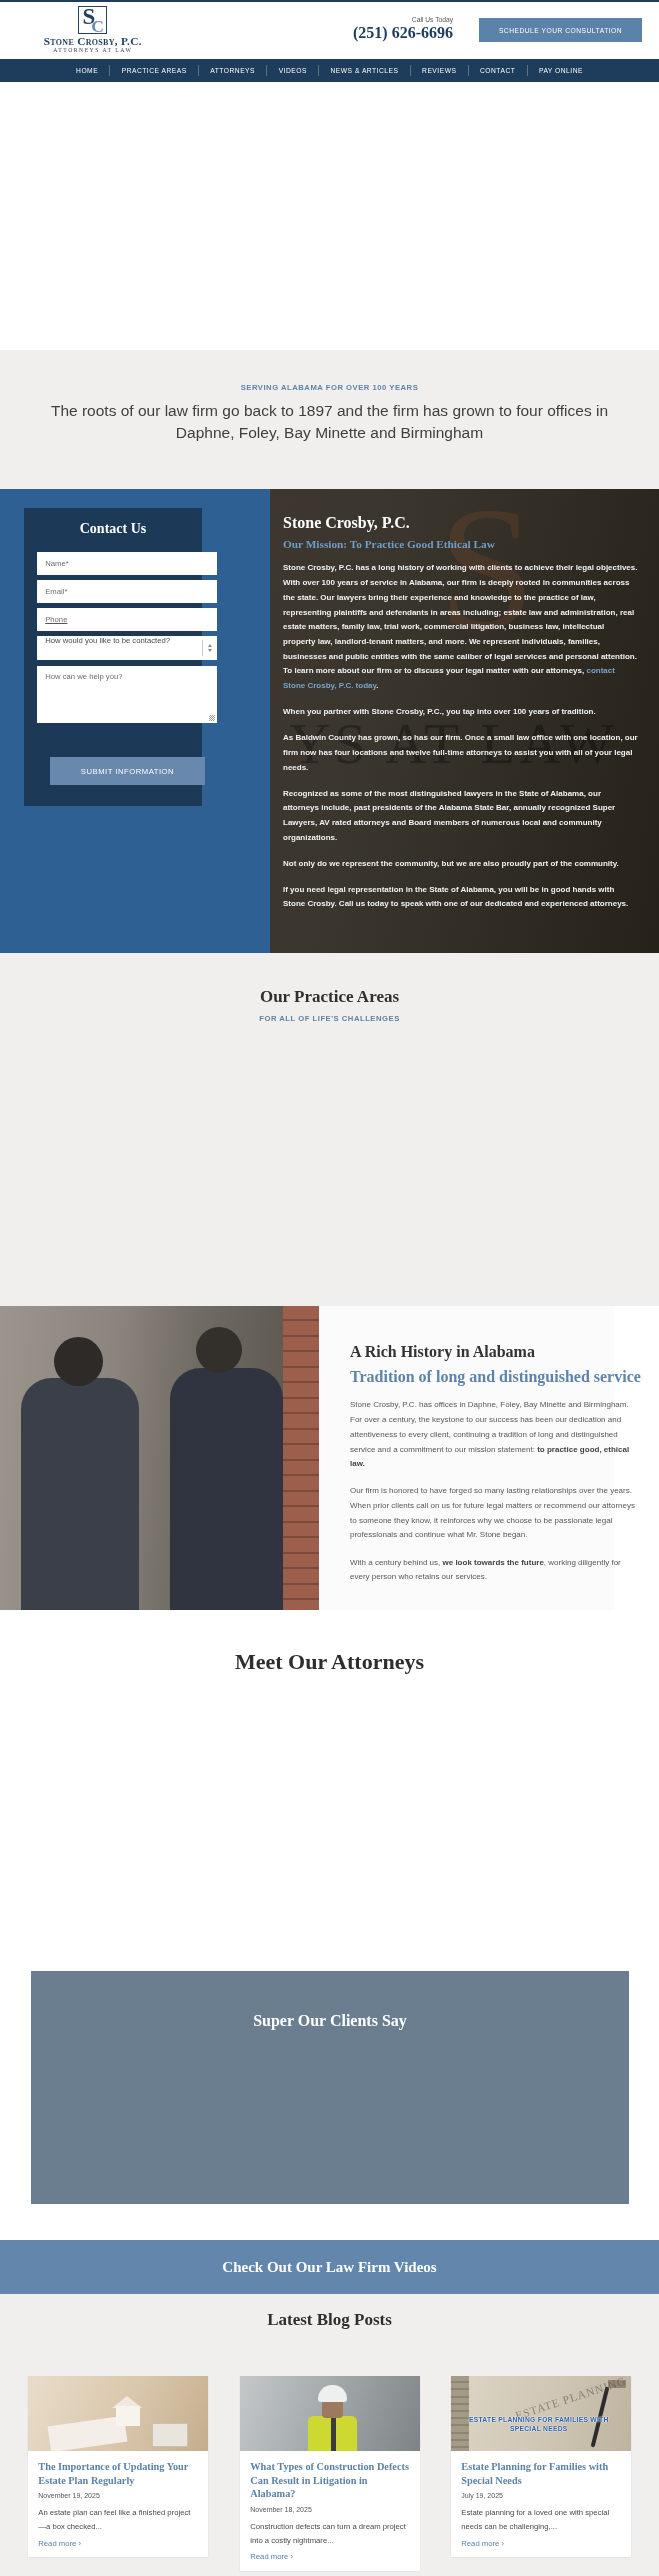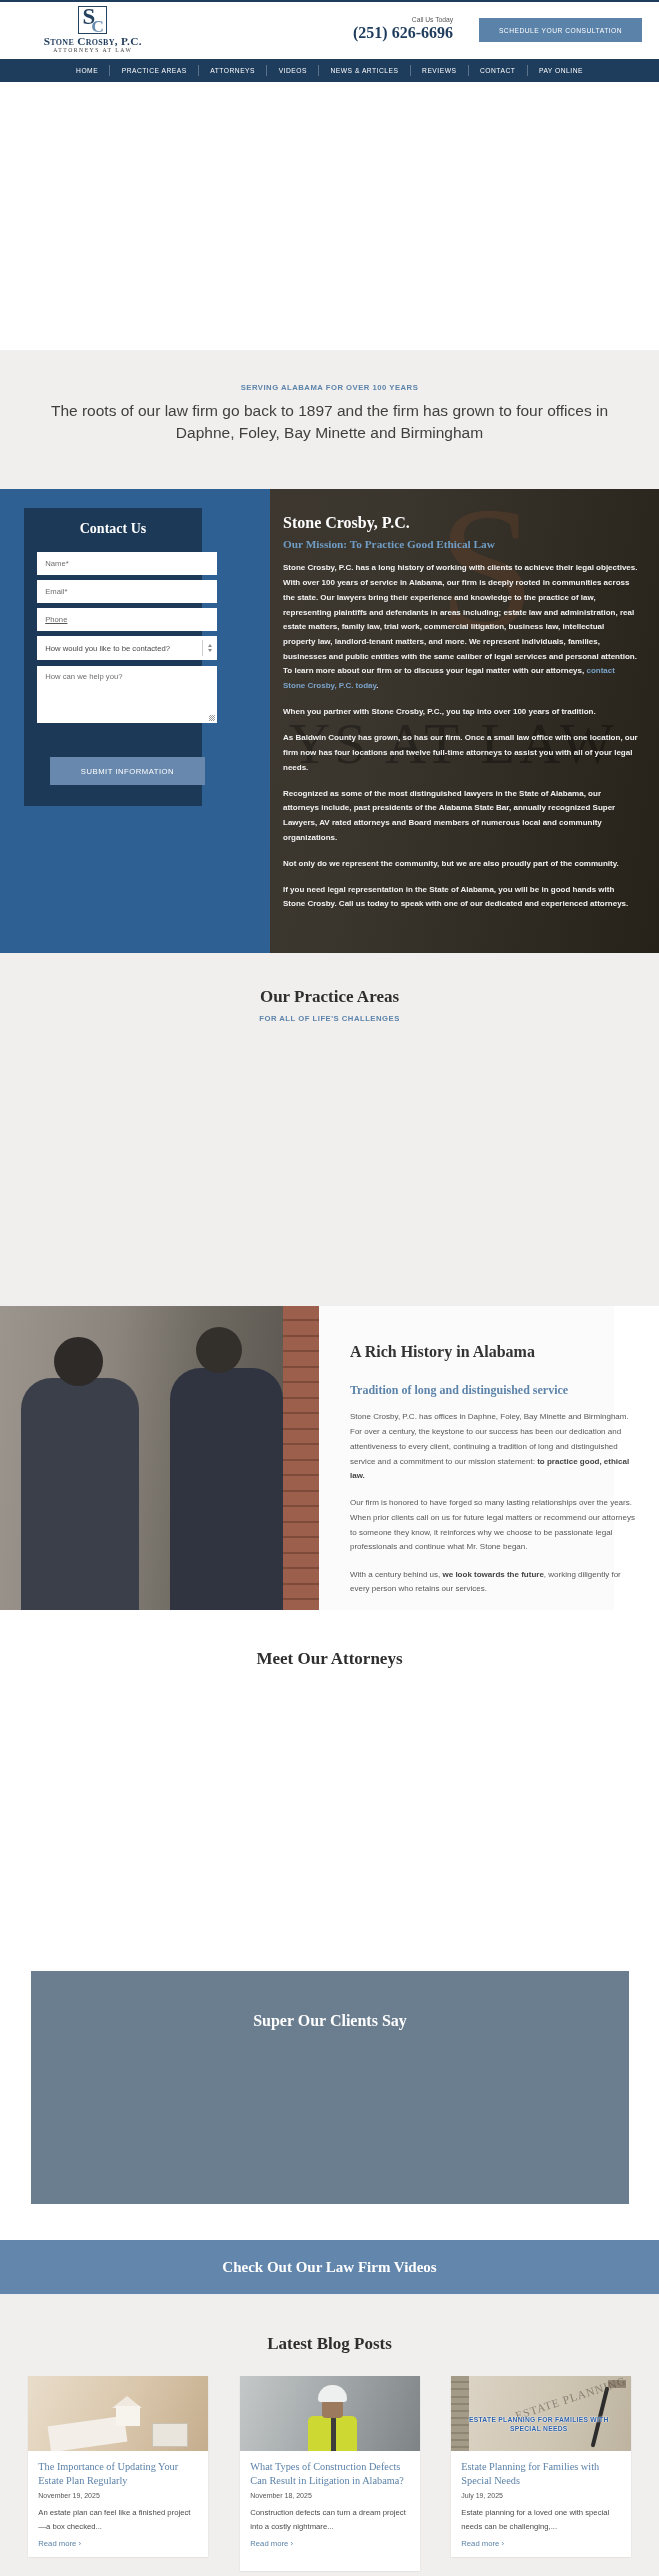--- a/index.html
+++ b/index.html
@@ -37,21 +37,21 @@
 
   
   .contact-sec { left:0; top:489px; width:659px; height:464px; background:linear-gradient(100deg,#433c33 0%, #3a352d 55%, #262119 100%); overflow:hidden; }
   .contact-blue { position:absolute; left:0; top:0; width:270px; height:464px; background:#2f6093; }
   .bg-letter-s { position:absolute; left:438px; top:-20.6px; font-size:175px; color:rgba(125,75,45,0.28); font-family:"Liberation Serif", serif; }
   .bg-letter-row { position:absolute; left:289px; top:222px; font-size:57px; color:rgba(0,0,0,0.30); font-family:"Liberation Serif", serif; letter-spacing:4.1px; }
   .contact-panel { position:absolute; left:24px; top:19px; width:178px; height:298px; background:#1c3a58; }
   .panel-title { margin-top:13.4px; text-align:center; color:#fff; font-size:14px; font-weight:bold; font-family:"Liberation Serif", serif; }
   .f-input { position:absolute; left:13px; width:180px; height:23px; background:#fff; border:none; font-size:7.7px; color:#555; padding:0 8.2px; }
   .f-input::placeholder { color:#6e6e6e; opacity:1; }
-  .f-select { position:absolute; left:13px; top:128px; width:180px; height:24px; background:#fff; display:flex; align-items:center; padding:0 8.2px; font-size:7.7px; color:#4a4a4a; cursor:pointer; }
+  .f-select { position:absolute; left:13px; top:128px; width:180px; height:24px; background:#fff; display:flex; align-items:flex-start; padding:0 8.2px; font-size:7.7px; color:#4a4a4a; cursor:pointer; }
   .sel-stepper { position:absolute; right:5.2px; top:4.1px; height:15.5px; display:flex; flex-direction:column; justify-content:center; gap:1.5px; padding-left:5.2px; border-left:0.5px solid #ccc; }
   .tri-up { width:0; height:0; border-left:2.6px solid transparent; border-right:2.6px solid transparent; border-bottom:3.1px solid #8a8a8a; }
   .tri-dn { width:0; height:0; border-left:2.6px solid transparent; border-right:2.6px solid transparent; border-top:3.1px solid #8a8a8a; }
   .f-textarea { position:absolute; left:13px; top:158px; width:180px; height:57px; background:#fff; border:none; font-size:7.7px; color:#555; padding:6.2px 8.2px; resize:none; font-family:"Liberation Sans", sans-serif; }
   .f-textarea::placeholder { color:#6e6e6e; opacity:1; }
   .resize-grip { position:absolute; left:185px; top:207px; width:5.7px; height:5.7px; background:repeating-linear-gradient(135deg, transparent 0 1px, #999 1px 1.5px); }
   .submit-btn { position:absolute; left:26px; top:249px; width:155px; height:28px; background:#6888ae; color:#fff; font-size:7.7px; font-weight:normal; letter-spacing:0.5px; display:flex; align-items:center; justify-content:center; cursor:pointer; border:none; }
   .contact-col { position:absolute; left:283px; top:25px; width:355px; color:#fff; }
   .contact-h { font-size:16px; font-weight:bold; font-family:"Liberation Serif", serif; }
   .contact-mission { margin-top:6.2px; font-size:11.3px; font-weight:bold; color:#6f9dc6; font-family:"Liberation Serif", serif; }
@@ -69,60 +69,60 @@
   .history-photo { position:absolute; left:0; top:0; width:319px; height:304px;
      background:linear-gradient(95deg,#9b958d 0%,#8a847c 35%,#6e6961 60%,#555049 100%); overflow:hidden; }
   .fig1 { position:absolute; left:20.6px; top:72px; width:118px; height:232px; background:#3a3f4a; border-radius:31px 31px 0 0; }
   .fig1-head { position:absolute; left:54px; top:31px; width:49px; height:49px; background:#2e2a28; border-radius:50%; }
   .fig2 { position:absolute; left:170px; top:62px; width:113px; height:242px; background:#2f3440; border-radius:31px 31px 0 0; }
   .fig2-head { position:absolute; left:196px; top:20.6px; width:46px; height:46px; background:#33302c; border-radius:50%; }
   .brick { position:absolute; right:0; top:0; width:36px; height:304px;
      background:repeating-linear-gradient(#9c5f4c 0 13.4px, #7e4a3a 13.4px 15.5px); }
   .history-col { position:absolute; left:350px; top:37px; width:291px; }
   .history-h { font-size:16px; font-weight:bold; color:#333; font-family:"Liberation Serif", serif; }
-  .history-sub { margin-top:22px; font-size:12px; font-weight:bold; color:#5d84aa; font-family:"Liberation Serif", serif; }
+  .history-sub { margin-top:7px; font-size:16px; font-weight:bold; color:#5d84aa; font-family:"Liberation Serif", serif; }
   .history-col p { margin-top:12.4px; font-size:8px; line-height:14.7px; color:#585858; }
   .bold-dark { font-weight:bold; color:#444; }
 
   
   .attorneys { left:0; top:1610px; width:659px; height:348px; background:#fff; text-align:center; }
-  .attorneys-h { margin-top:39px; font-size:17px; font-weight:bold; color:#2e2e2e; font-family:"Liberation Serif", serif; }
+  .attorneys-h { margin-top:39px; font-size:22px; font-weight:bold; color:#2e2e2e; font-family:"Liberation Serif", serif; }
 
   
   .testi-wrap { left:0; top:1958px; width:659px; height:282px; background:#fff; }
   .testi-box { position:absolute; left:31px; top:13px; width:598px; height:233px; background:#6a7e8f; text-align:center; }
   .testi-h { margin-top:41px; font-size:16px; font-weight:bold; color:#fff; font-family:"Liberation Serif", serif; }
 
   
   .videos-band { left:0; top:2240px; width:659px; height:54px; background:#6286ac; display:flex; align-items:center; justify-content:center; }
   .videos-h { color:#fff; font-size:15px; font-weight:bold; font-family:"Liberation Serif", serif; }
 
   
   .blog { left:0; top:2294px; width:659px; height:372px; background:#f0efee; }
-  .blog-h { margin-top:40px; text-align:center; font-size:17px; font-weight:bold; color:#2e2e2e; font-family:"Liberation Serif", serif; }
+  .blog-h { margin-top:16px; text-align:center; font-size:17px; font-weight:bold; color:#2e2e2e; font-family:"Liberation Serif", serif; }
   .card { position:absolute; top:82px; width:180px; background:#fff; box-shadow:0 0.5px 1.5px rgba(0,0,0,0.12); cursor:pointer; }
   .card-img { width:180px; height:75px; position:relative; overflow:hidden; }
   .img1 { background:linear-gradient(115deg,#e9ddca 0%,#d9c6ab 55%,#c4ad8d 100%); }
   .img1 .house { position:absolute; left:88px; top:30px; width:24px; height:19.6px; background:#f7f4ee; }
   .img1 .roof { position:absolute; left:84px; top:19.6px; width:0; height:0; border-left:15.5px solid transparent; border-right:15.5px solid transparent; border-bottom:12.4px solid #efe9df; }
   .img1 .calc { position:absolute; left:124px; top:47px; width:36px; height:24px; background:#e9e5dd; border:0.5px solid #c9c2b4; }
   .img1 .paper { position:absolute; left:20.6px; top:45px; width:77px; height:26px; background:#f3efe8; transform:rotate(-8deg); }
   .img2 { background:linear-gradient(110deg,#c4c8c9 0%,#9aa0a2 60%,#7e8486 100%); }
   .img2 .helmet { position:absolute; left:78px; top:9.3px; width:29px; height:16.5px; background:#eef0ef; border-radius:14.4px 14.4px 3.1px 3.1px; }
   .img2 .face { position:absolute; left:82px; top:24px; width:20.6px; height:17.5px; background:#9c7a5e; border-radius:4.1px; }
   .img2 .vest { position:absolute; left:68px; top:40px; width:49px; height:35px; background:#cdd833; border-radius:5.2px 5.2px 0 0; }
   .img2 .vest-stripe { position:absolute; left:91px; top:40px; width:5.2px; height:35px; background:#3c3c3c; }
   .img3 { background:linear-gradient(105deg,#ddd5c6 0%,#cfc6b4 55%,#bdb3a0 100%); }
   .img3 .spiral { position:absolute; left:0; top:0; width:17.5px; height:75px; background:repeating-linear-gradient(#a39a88 0 5.2px, #8d8472 5.2px 7.2px); }
   .img3 .pen { position:absolute; left:147px; top:10.3px; width:4.1px; height:62px; background:#2c2c2c; transform:rotate(14deg); border-radius:2.1px; }
   .img3 .mini-logo { position:absolute; right:5.2px; top:4.1px; width:17.5px; height:8.2px; background:rgba(90,70,55,0.45); }
   .img3-overlay { position:absolute; left:10.3px; top:40px; width:155px; text-align:center; font-size:6.7px; font-weight:bold; color:#2b5fa8; line-height:8.8px; text-shadow:0 0 1.5px #fff, 0 0 1.5px #fff; letter-spacing:0.3px; }
   .img3-ghost { position:absolute; left:62px; top:15.5px; font-size:11.3px; color:rgba(80,75,65,0.55); transform:rotate(-18deg); letter-spacing:1px; }
   .card-body { padding:9.3px 10.3px 8.2px; }
-  .card-title { font-size:10.3px; line-height:13.4px; font-weight:normal; color:#5b82a9; font-family:"Liberation Serif", serif; }
+  .card-title { font-size:10.3px; line-height:13.4px; font-weight:bold; color:#5b82a9; font-family:"Liberation Serif", serif; }
   .card-date { margin-top:5.2px; font-size:7px; color:#555; }
   .card-excerpt { margin-top:7.2px; font-size:7.7px; line-height:14px; color:#4a4a4a; }
   .read-more { margin-top:4.1px; font-size:7.7px; color:#5b82a9; cursor:pointer; }
 </style>
 </head>
 <body>
 
 <div id="page">
 
   <div class="abs top-strip"></div>

